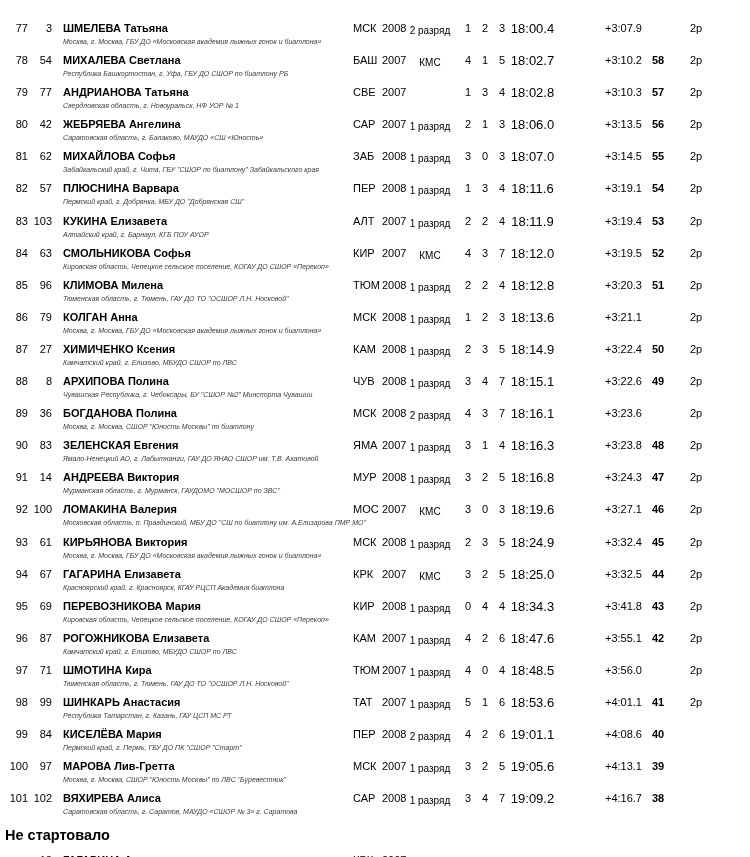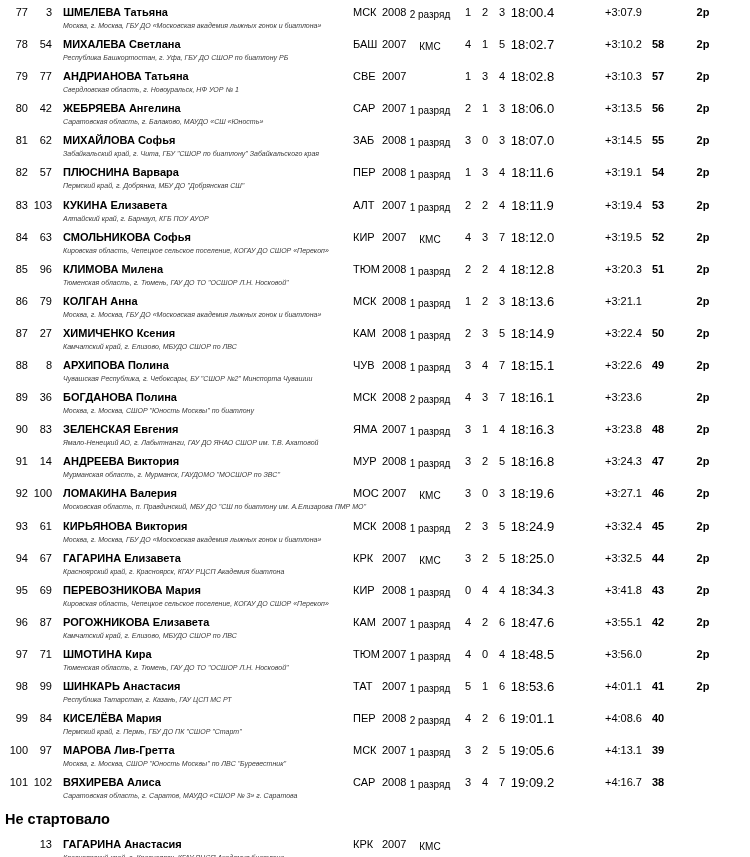--- a/index.html
+++ b/index.html
@@ -1,36 +1,36 @@
 <!DOCTYPE html>
 <html><head>
 <meta charset="utf-8">
 <style>
   html,body{margin:0;padding:0;}
   body{
     width:750px;height:857px;background:#ffffff;overflow:hidden;
     font-family:"Liberation Sans", sans-serif;color:#000;
   }
-  #results-list{padding-top:4px;}
+  #results-list{padding-top:20px;}
   .row{position:relative;height:32.1px;}
   .c{position:absolute;top:2px;font-size:11px;line-height:13px;white-space:nowrap;color:#000;}
   .place{left:0;width:28px;text-align:right;}
   .bib{left:30px;width:22px;text-align:right;}
   .name{left:63px;font-weight:bold;}
   .club{left:63px;top:17px;font-size:7px;line-height:9px;font-style:italic;color:#3a3a3a;}
   .region{left:330px;width:34px;margin-left:23px;}
   .year{left:372px;width:34px;margin-left:10px;}
   .rank{left:400px;width:60px;text-align:center;font-size:10px;top:4px;}
   .p1{left:460px;width:16px;text-align:center;}
   .p2{left:477px;width:16px;text-align:center;}
   .p3{left:494px;width:16px;text-align:center;}
   .time{left:500px;width:65px;text-align:center;font-weight:normal;font-size:13px;}
   .gap{left:592px;width:50px;text-align:right;}
   .pts{left:646px;width:24px;text-align:center;font-weight:bold;}
-  .grade{left:690px;width:26px;text-align:center;font-weight:bold;}
+  .grade{left:690px;width:26px;font-weight:normal;}
   .section-heading{
     margin:4px 0 8px 0;padding-left:5px;
     font-size:14.5px;font-weight:bold;line-height:18px;color:#000;
   }
 </style>
 </head>
 <body>
 
 <div id="results-list">
   <div class="row">

